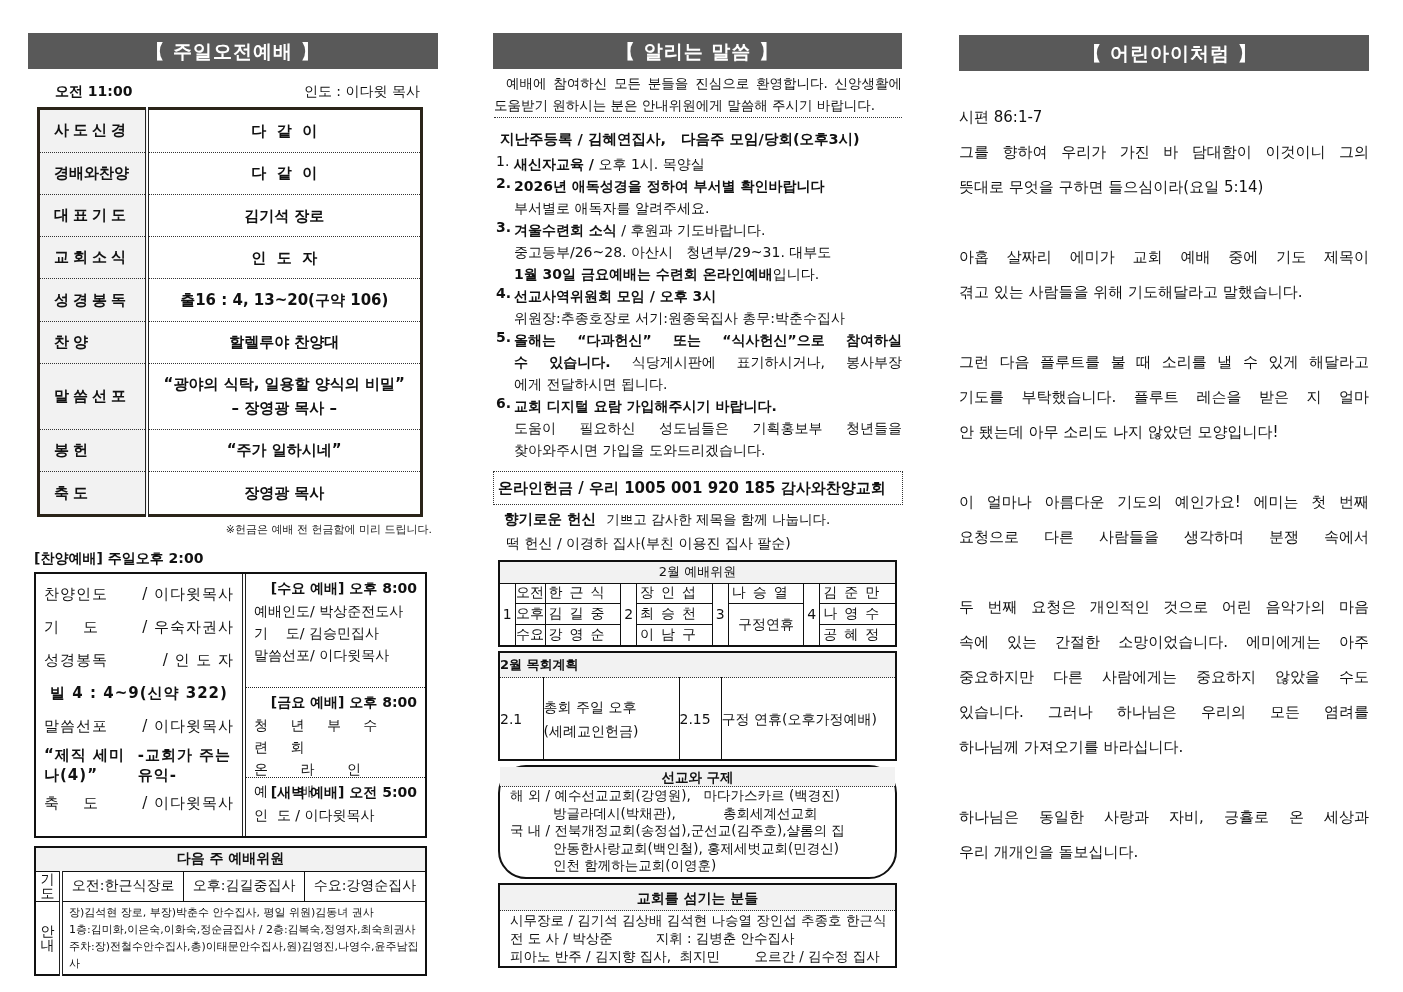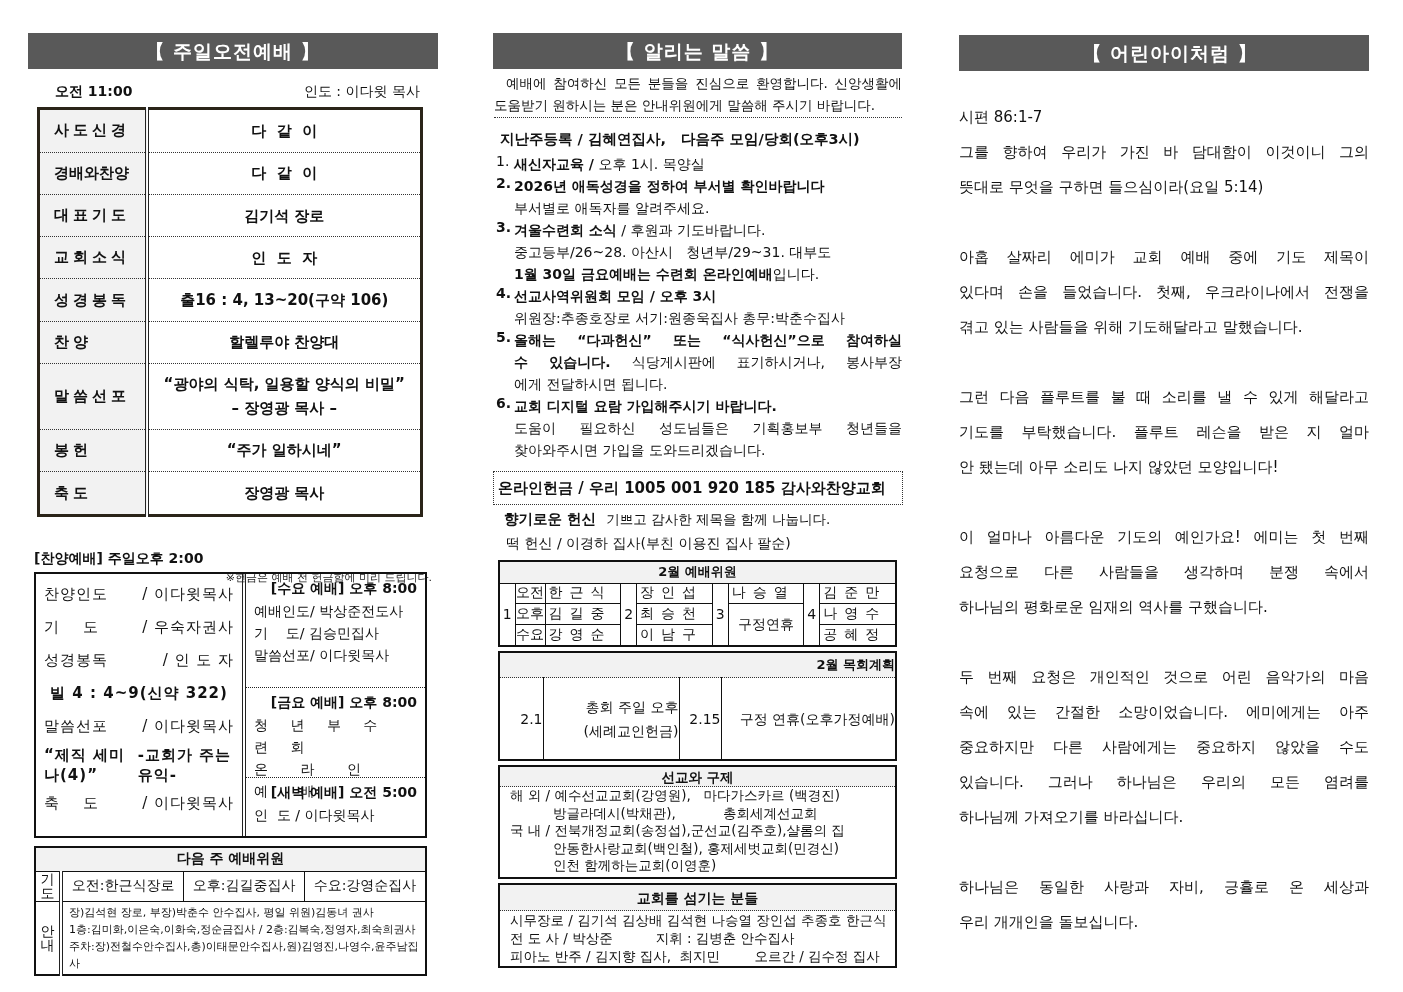--- a/index.html
+++ b/index.html
@@ -15,21 +15,21 @@
   .am-head .time { position: absolute; left: 15px; font-weight: bold; }
   .am-head .lead { position: absolute; right: 0; }
   .order-table {
     position: absolute; left: 37px; top: 107px; width: 386px; height: 410px;
     border: 3px solid #2a2418; border-collapse: collapse;
   }
   .order-table td { border-bottom: 1px dotted #333; font-size: 15px; font-weight: bold; text-align: center; }
   .order-table tr:last-child td { border-bottom: none; }
   .order-table td.lbl { width: 108px; background: #f2f2f2; border-right: 4px double #222; letter-spacing: 4px; text-align: justify; text-align-last: justify; padding: 0 14px; }
   .order-table td.val { line-height: 24px; }
-  .offer-note { position: absolute; left: 150px; top: 522px; width: 282px; text-align: right; font-size: 11px; color: #222; margin-top: 48px; }
+  .offer-note { position: absolute; left: 150px; top: 522px; width: 282px; text-align: right; font-size: 11px; color: #222; }
   .pm-head { position: absolute; left: 34px; top: 550px; font-size: 14px; font-weight: bold; }
   .pm-box {
     position: absolute; left: 34px; top: 572px; width: 393px; height: 266px;
     border: 2px solid #111; display: flex;
   }
   .pm-left { width: 210px; border-right: 4px double #222; padding: 4px 8px; font-size: 15px; }
   .pm-left .row { height: 33px; line-height: 33px; display: flex; justify-content: space-between; letter-spacing: 1px; }
   .pm-left .row.center { justify-content: center; font-weight: bold; }
   .pm-left .row.two { height: 44px; line-height: 20px; flex-direction: row; align-items: center; justify-content: center; font-weight: bold; }
   .pm-right { flex: 1; display: flex; flex-direction: column; font-size: 14px; }
@@ -51,29 +51,29 @@
   .notices .body { flex: 1; }
   .notices .line { line-height: 22px; }
   .notices .line.just { text-align: justify; text-align-last: justify; }
   .b { font-weight: bold; }
   .online { position: absolute; left: 493px; top: 471px; width: 410px; height: 34px; border: 1px dotted #333; font-size: 15px; font-weight: bold; line-height: 32px; padding-left: 4px; }
   .fragrant { position: absolute; left: 504px; top: 510px; font-size: 13.5px; }
   .fragrant .t { font-weight: bold; font-size: 14.5px; margin-right: 6px; }
   .rice { position: absolute; left: 506px; top: 535px; font-size: 14px; }
   .feb-table { position: absolute; left: 498px; top: 560px; width: 399px; height: 87px; border: 2px solid #111; border-collapse: collapse; font-size: 14px; }
   .feb-table td { border: 1px solid #111; text-align: center; }
-  .feb-table .hdr { background: #f2f2f2; font-weight: bold; height: 22px; font-size: 13px; }
+  .feb-table .hdr { background: #f2f2f2; font-weight: normal; height: 22px; font-size: 13px; }
   .feb-table .n { width: 16px; }
   .feb-table .spaced { letter-spacing: 7px; text-align: justify; text-align-last: justify; padding: 0 3px; }
   .plan-table { position: absolute; left: 498px; top: 651px; width: 399px; height: 110px; border: 2px solid #111; border-collapse: collapse; font-size: 14px; }
-  .plan-table td { border-left: 1px solid #111; text-align: right; line-height: 24px; padding-left: 8px; }
+  .plan-table td { border-left: 1px solid #111; text-align: left; line-height: 24px; }
   .plan-table .hdr { background: #f2f2f2; font-weight: bold; height: 25px; border-bottom: 1px dotted #333; font-size: 13px; }
   .box { position: absolute; border: 2px solid #111; }
   .box .hdr { background: #f2f2f2; font-weight: bold; text-align: center; font-size: 13.5px; border-bottom: 1px dotted #333; }
-  .mission { left: 498px; top: 765px; width: 399px; height: 114px; font-size: 13.5px; }
+  .mission { left: 498px; top: 765px; width: 399px; height: 114px; font-size: 13.5px; border-radius: 28px; }
   .mission .hdr { height: 20px; line-height: 20px; }
   .mission .ln { line-height: 17.5px; padding-left: 10px; white-space: pre; }
   .servants { left: 498px; top: 883px; width: 399px; height: 85px; font-size: 13.5px; }
   .servants .hdr { height: 26px; line-height: 26px; font-size: 14px; }
   .servants .ln { line-height: 18px; padding-left: 10px; white-space: pre; }
   
   .essay { position: absolute; left: 959px; top: 100px; width: 410px; font-size: 15px; line-height: 35px; }
   .essay p { text-align: justify; text-align-last: justify; }
   .essay p.last { text-align-last: left; }
   .essay .gap { height: 35px; }
@@ -332,30 +332,28 @@
 </div>
 
 <div class="banner" style="left:959px; top:35px; width:410px;padding-left:12px;">【  어린아이처럼  】</div>
 
 <div class="essay">
   <p class="last">시편 86:1-7</p>
   <p>그를 향하여 우리가 가진 바 담대함이 이것이니 그의</p>
   <p class="last">뜻대로 무엇을 구하면 들으심이라(요일 5:14)</p>
   <div class="gap"></div>
   <p>아홉 살짜리 에미가 교회 예배 중에 기도 제목이</p>
-  <p>있다며 손을 들었습니다. 첫째, 우크라이나에서 전쟁을</p>
   <p class="last">겪고 있는 사람들을 위해 기도해달라고 말했습니다.</p>
   <div class="gap"></div>
   <p>그런 다음 플루트를 불 때 소리를 낼 수 있게 해달라고</p>
   <p>기도를 부탁했습니다. 플루트 레슨을 받은 지 얼마</p>
   <p class="last">안 됐는데 아무 소리도 나지 않았던 모양입니다!</p>
   <div class="gap"></div>
   <p>이 얼마나 아름다운 기도의 예인가요! 에미는 첫 번째</p>
   <p>요청으로 다른 사람들을 생각하며 분쟁 속에서</p>
-  <p class="last">하나님의 평화로운 임재의 역사를 구했습니다.</p>
   <div class="gap"></div>
   <p>두 번째 요청은 개인적인 것으로 어린 음악가의 마음</p>
   <p>속에 있는 간절한 소망이었습니다. 에미에게는 아주</p>
   <p>중요하지만 다른 사람에게는 중요하지 않았을 수도</p>
   <p>있습니다. 그러나 하나님은 우리의 모든 염려를</p>
   <p class="last">하나님께 가져오기를 바라십니다.</p>
   <div class="gap"></div>
   <p>하나님은 동일한 사랑과 자비, 긍휼로 온 세상과</p>
   <p class="last">우리 개개인을 돌보십니다.</p>
 </div>

